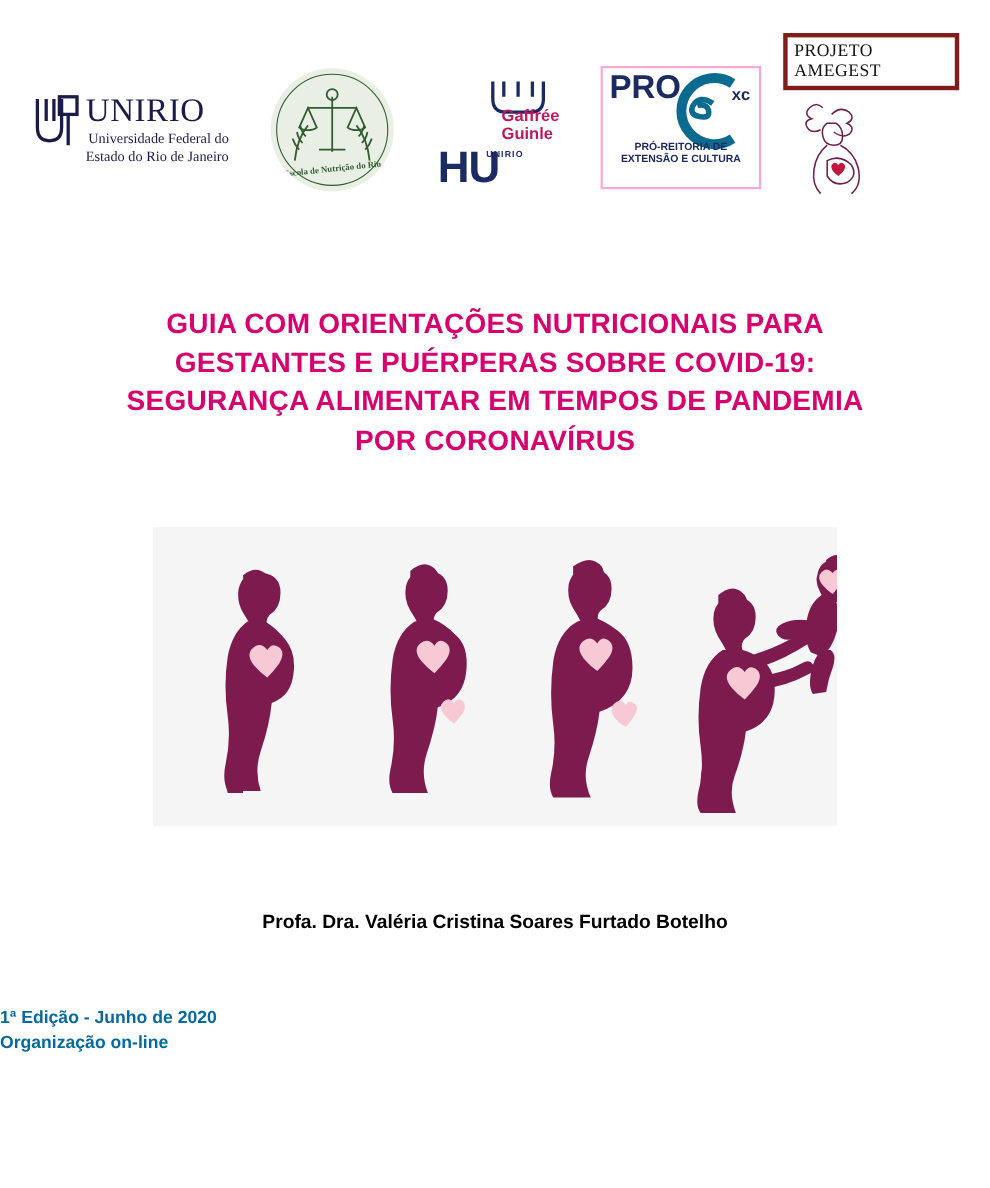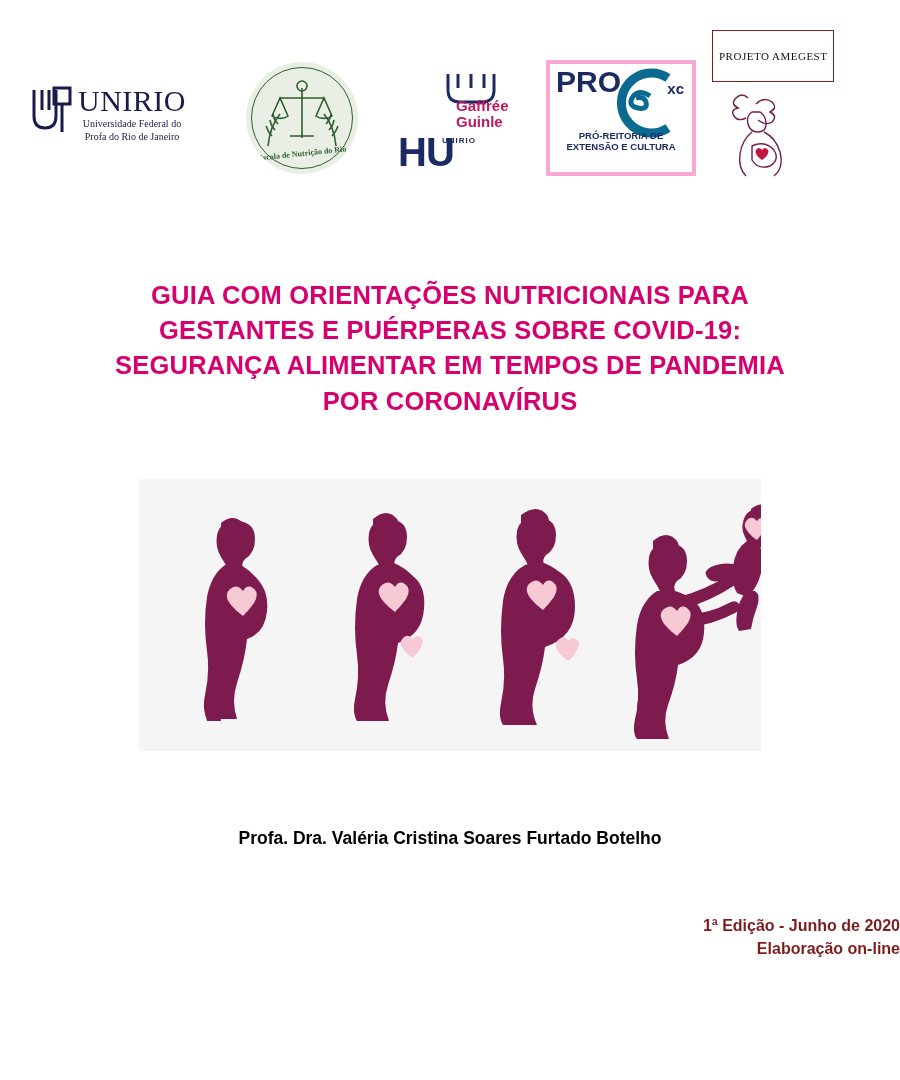--- a/index.html
+++ b/index.html
@@ -35,24 +35,24 @@
   .unirio-text { margin-left: 4px; }
   .unirio-name {
     font-family: "Liberation Serif", serif;
     font-size: 30px;
     letter-spacing: 0.5px;
     line-height: 1;
     color: #1b1b4b;
   }
   .unirio-sub {
     font-family: "Liberation Serif", serif;
-    font-size: 10px;
+    font-size: 13px;
     line-height: 1.25;
     color: #1b1b4b;
-    text-align: center;
+    text-align: right;
     margin-top: 2px;
   }
 
   
   #logo-nutricao { left: 246px; top: 62px; width: 112px; height: 112px; }
   .seal {
     width: 112px; height: 112px;
     border-radius: 50%;
     background: #e9efe4;
     position: relative;
@@ -106,21 +106,21 @@
     font-size: 8px;
     font-weight: bold;
     letter-spacing: 1px;
     color: #1b2a63;
   }
 
   
   #logo-proexc { left: 546px; top: 60px; width: 144px; height: 112px; }
   .proexc-box {
     width: 142px; height: 108px;
-    border: 4px solid #f9a8d4;
+    border: 2px solid #f9a8d4;
     position: relative;
     background: #ffffff;
   }
   .proexc-pro {
     position: absolute;
     left: 6px; top: 4px;
     font-family: "Liberation Sans", sans-serif;
     font-weight: bold;
     font-size: 30px;
     color: #1b2a63;
@@ -145,25 +145,25 @@
     font-family: "Liberation Sans", sans-serif;
     font-weight: bold;
     font-size: 9.5px;
     line-height: 1.15;
     color: #1b2a63;
   }
 
   
   #logo-amegest { left: 712px; top: 30px; width: 160px; }
   .amegest-label {
-    border: 1px solid #7f1d1d;
+    border: 4px solid #7f1d1d;
     font-family: "Liberation Serif", serif;
-    font-size: 11px;
+    font-size: 16px;
     letter-spacing: 0.5px;
-    padding: 19px 6px;
+    padding: 4px 6px;
     display: inline-block;
     color: #111;
   }
   .amegest-art { margin-top: 6px; width: 110px; height: 90px; }
 
   
   .title {
     margin: 78px 0 0 0;
     text-align: center;
     color: #d6006e;
@@ -190,25 +190,25 @@
     text-align: center;
     font-weight: bold;
     font-size: 17.5px;
     line-height: 1.55;
     color: #000;
   }
 
   
   .edition {
     margin-top: 62px;
-    text-align: right;
+    text-align: left;
     font-weight: bold;
     font-size: 16px;
     line-height: 1.45;
-    color: #7f1d1d;
+    color: #0369a1;
   }
 </style>
 </head>
 <body>
 
 <div class="logo-band">
 
   <div class="logo" id="logo-unirio">
     <div class="unirio-row">
       <div class="unirio-mark">
@@ -219,21 +219,21 @@
             <path d="M21 4 L21 24"></path>
           </g>
           <rect x="26" y="2" width="16" height="16" fill="none" stroke="#1b1b4b" stroke-width="3"></rect>
           <path d="M34 18 L34 46" stroke="#1b1b4b" stroke-width="3"></path>
         </svg>
       </div>
       <div class="unirio-text">
         <div class="unirio-name">UNIRIO</div>
         <div class="unirio-sub">
           <div>Universidade Federal do</div>
-          <div>Profa do Rio de Janeiro</div>
+          <div>Estado do Rio de Janeiro</div>
         </div>
       </div>
     </div>
   </div>
 
   <div class="logo" id="logo-nutricao">
     <div class="seal">
       <div class="seal-ring"></div>
       <svg width="112" height="112" viewBox="0 0 112 112">
         <g stroke="#2f5d2f" fill="none" stroke-width="1.6">
@@ -419,14 +419,14 @@
     </g>
   </svg>
 </div>
 
 <div class="authorship">
   <div>Profa. Dra. Valéria Cristina Soares Furtado Botelho</div>
 </div>
 
 <div class="edition">
   <div>1ª Edição - Junho de 2020</div>
-  <div>Elaboração on-line</div>
+  <div>Organização on-line</div>
 </div>
 
 </body></html>

